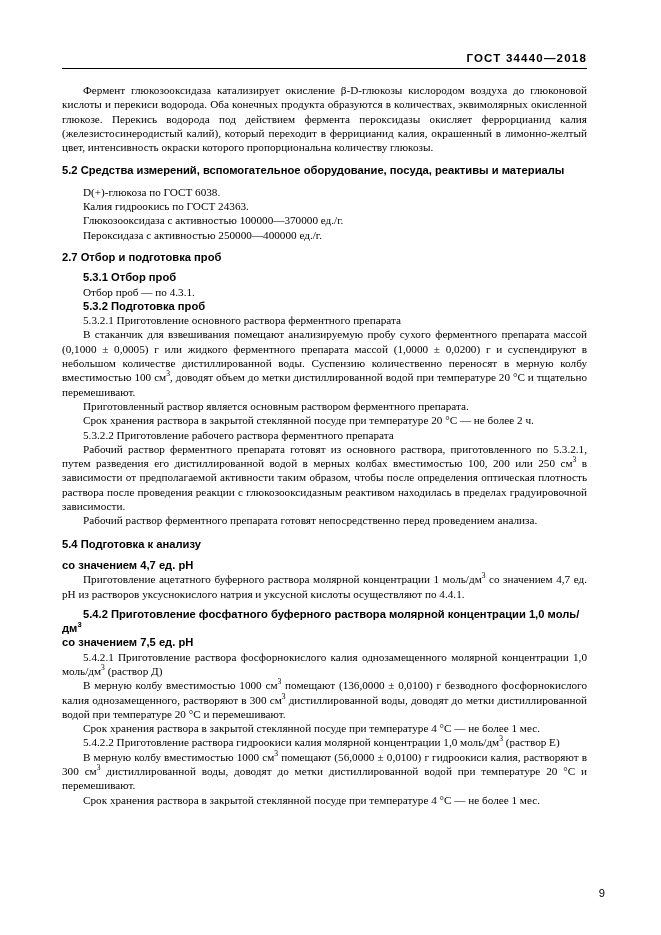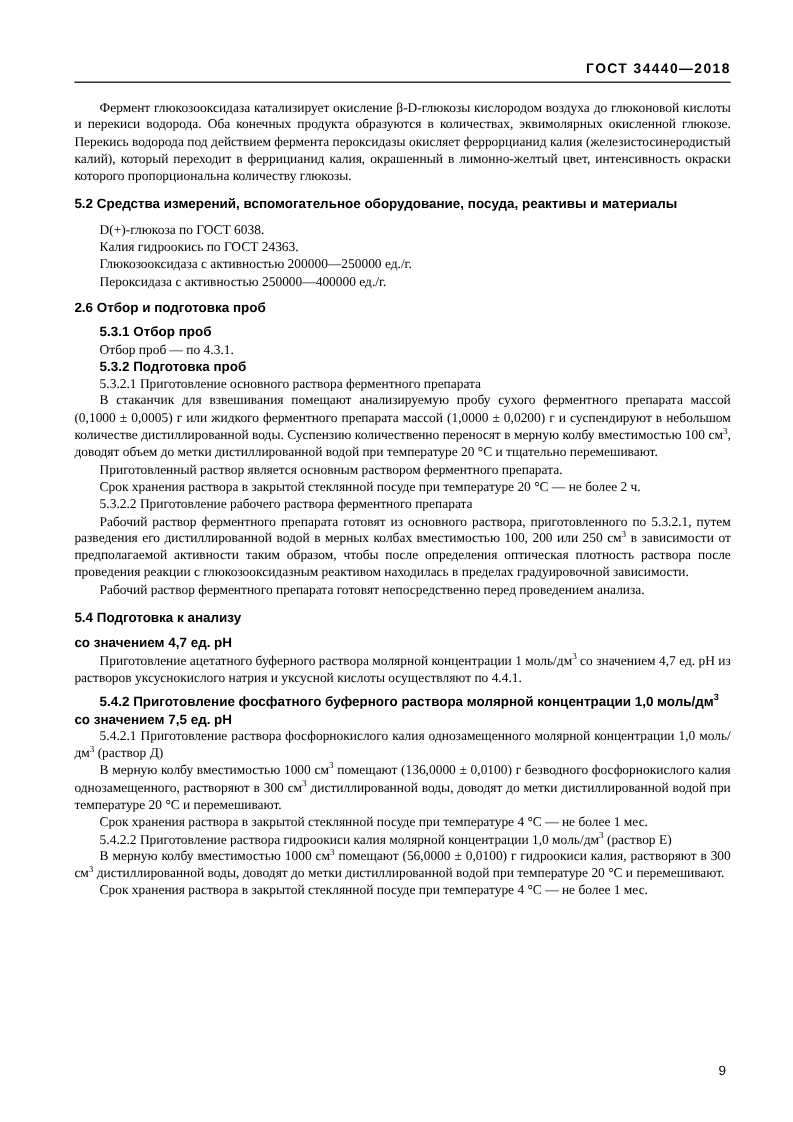--- a/index.html
+++ b/index.html
@@ -13,21 +13,21 @@
     font-family: "Liberation Sans", sans-serif;
     color: #000000;
     position: relative;
     overflow: hidden;
   }
   .page {
     position: relative;
     width: 661px;
     height: 935px;
     box-sizing: border-box;
-    padding: 52px 52px 30px 62px;
+    padding: 52px 74px 30px 62px;
   }
   .header {
     text-align: right;
     font-size: 11.5px;
     font-weight: bold;
     letter-spacing: 0.2px;
     padding-bottom: 4px;
     border-bottom: 1.2px solid #000;
     margin-bottom: 14px;
   }
@@ -84,26 +84,26 @@
 
   <div class="sp-9"></div>
 
   <div class="h-sec">5.2 Средства измерений, вспомогательное оборудование, посуда, реактивы и материалы</div>
 
   <div class="sp-7"></div>
 
 
   <p class="ind">D(+)-глюкоза по ГОСТ 6038.</p>
   <p class="ind">Калия гидроокись по ГОСТ 24363.</p>
-  <p class="ind">Глюкозооксидаза с активностью 200000—250000 ед./г.</p>
+  <p class="ind">Глюкозооксидаза с активностью 100000—370000 ед./г.</p>
   <p class="ind">Пероксидаза с активностью 250000—400000 ед./г.</p>
 
   <div class="sp-8"></div>
 
-  <div class="h-sec">2.6 Отбор и подготовка проб</div>
+  <div class="h-sec">2.7 Отбор и подготовка проб</div>
 
   <div class="sp-6"></div>
 
   <div class="h-sec ind">5.3.1 Отбор проб</div>
   <p class="ind">Отбор проб — по 4.3.1.</p>
   <div class="h-sec ind">5.3.2 Подготовка проб</div>
   <p class="ind">5.3.2.1 Приготовление основного раствора ферментного препарата</p>
 
   <p class="ind"><span>В стаканчик для взвешивания помещают анализируемую пробу сухого ферментного препарата массой (0,1000 ± 0,0005) г или жидкого ферментного препарата массой (1,0000 ± 0,0200) г и суспендируют в небольшом количестве дистиллированной воды. Суспензию количественно переносят в мерную колбу вместимостью 100 см</span><sup>3</sup><span>, доводят объем до метки дистиллированной водой при температуре 20 °С и тщательно перемешивают.</span></p>
 

